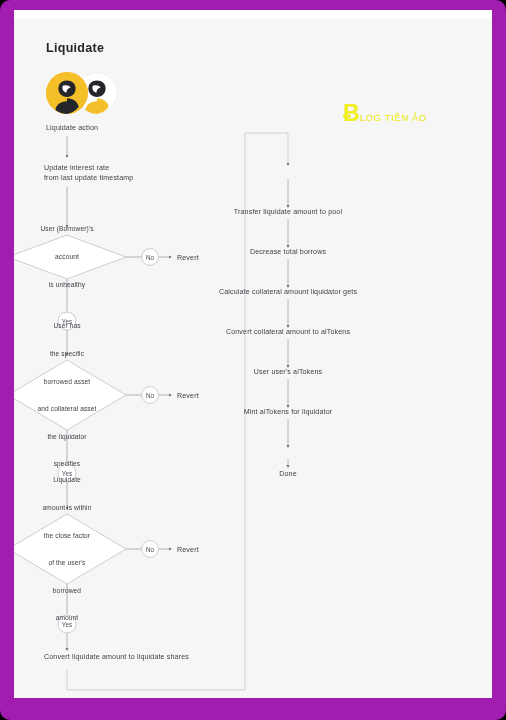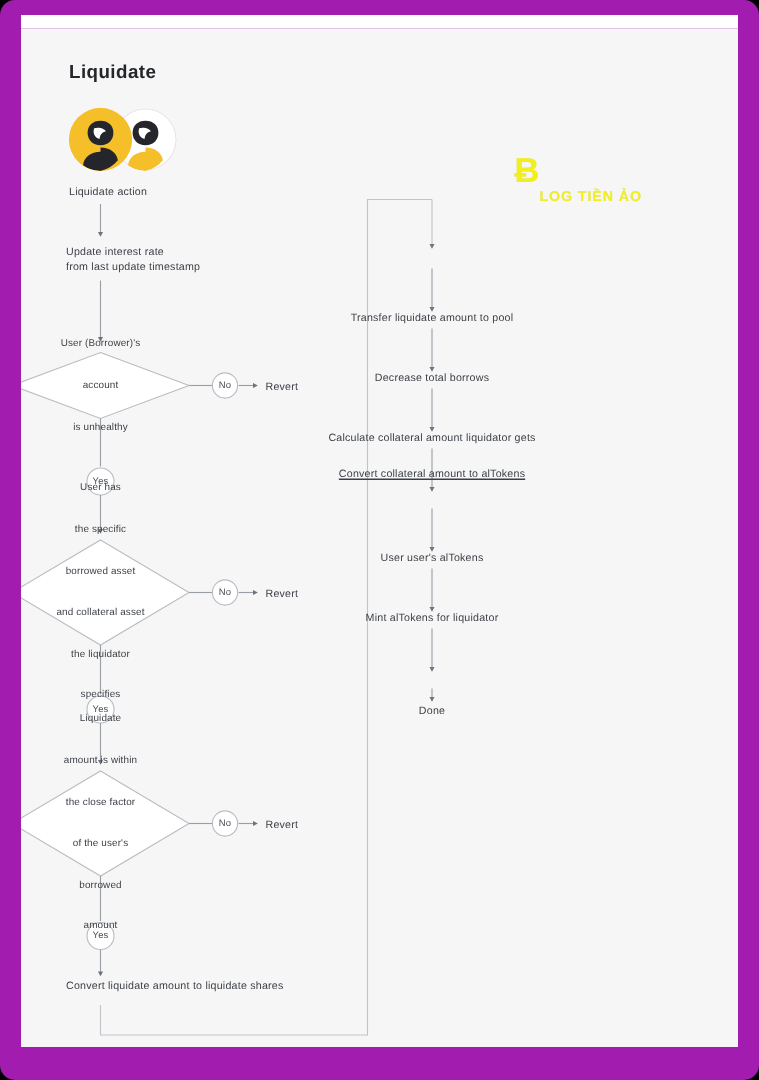--- a/index.html
+++ b/index.html
@@ -58,22 +58,22 @@
     position:absolute;left:329px;top:84px;
     display:flex;align-items:center;
     color:#f2ef1b;
     filter:drop-shadow(0 0 .4px rgba(0,0,0,.12));
   }
   #wm-b{
     font-size:23px;font-weight:bold;line-height:1;
     letter-spacing:0;position:relative;top:-1px;
   }
   #wm-rest{
-    font-size:9.5px;font-weight:bold;letter-spacing:.6px;
-    position:relative;top:17px;left:0px;
+    font-size:9.5px;font-weight:normal;letter-spacing:.6px;
+    position:relative;top:3px;left:0px;
   }
 </style>
 </head>
 <body>
 
 <div id="frame">
 
   <div id="whitestrip"></div>
 
   <div id="page">
@@ -190,19 +190,19 @@
     </div>
     <div class="nodelabel" style="left:136px;top:530px;">No</div>
     <div class="txt" style="left:163px;top:526px;">Revert</div>
     <div class="nodelabel" style="left:53px;top:605px;">Yes</div>
 
     <div class="txt" style="left:30px;top:633px;">Convert liquidate amount to liquidate shares</div>
 
     <div class="txt ctr" style="left:274px;top:188px;">Transfer liquidate amount to pool</div>
     <div class="txt ctr" style="left:274px;top:228px;">Decrease total borrows</div>
     <div class="txt ctr" style="left:274px;top:268px;">Calculate collateral amount liquidator gets</div>
-    <div class="txt ctr" style="left:274px;top:292px;text-decoration:underline;">Convert collateral amount to alTokens</div>
+    <div class="txt ctr" style="left:274px;top:308px;">Convert collateral amount to alTokens</div>
     <div class="txt ctr" style="left:274px;top:348px;">User user's alTokens</div>
     <div class="txt ctr" style="left:274px;top:388px;">Mint alTokens for liquidator</div>
     <div class="txt ctr" style="left:274px;top:450px;">Done</div>
 
   </div>
 </div>
 
 </body></html>

